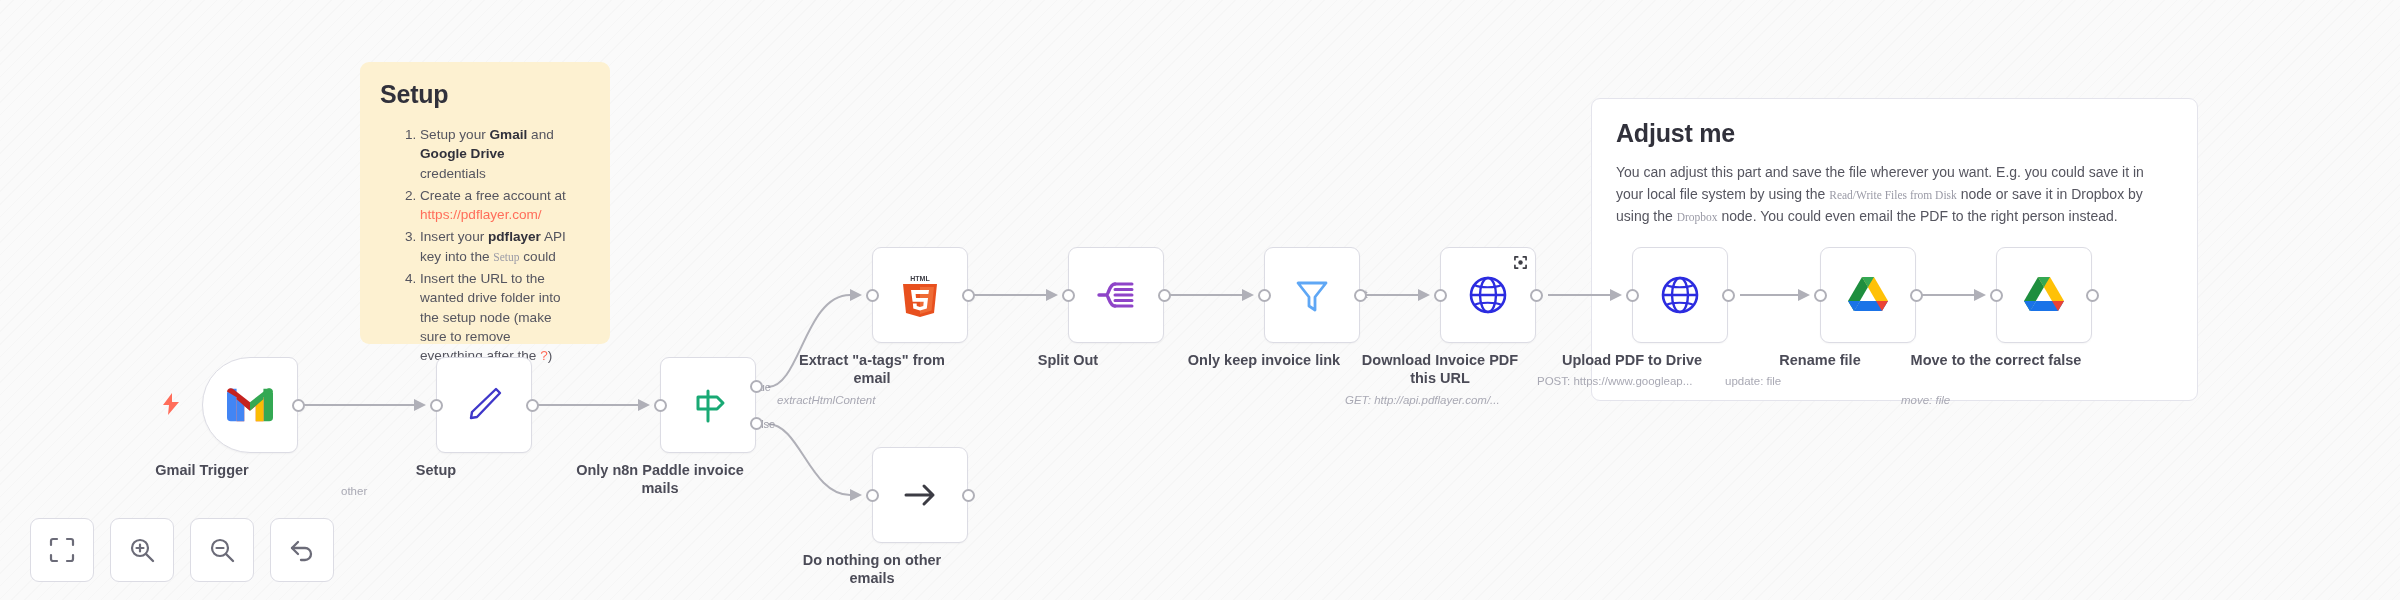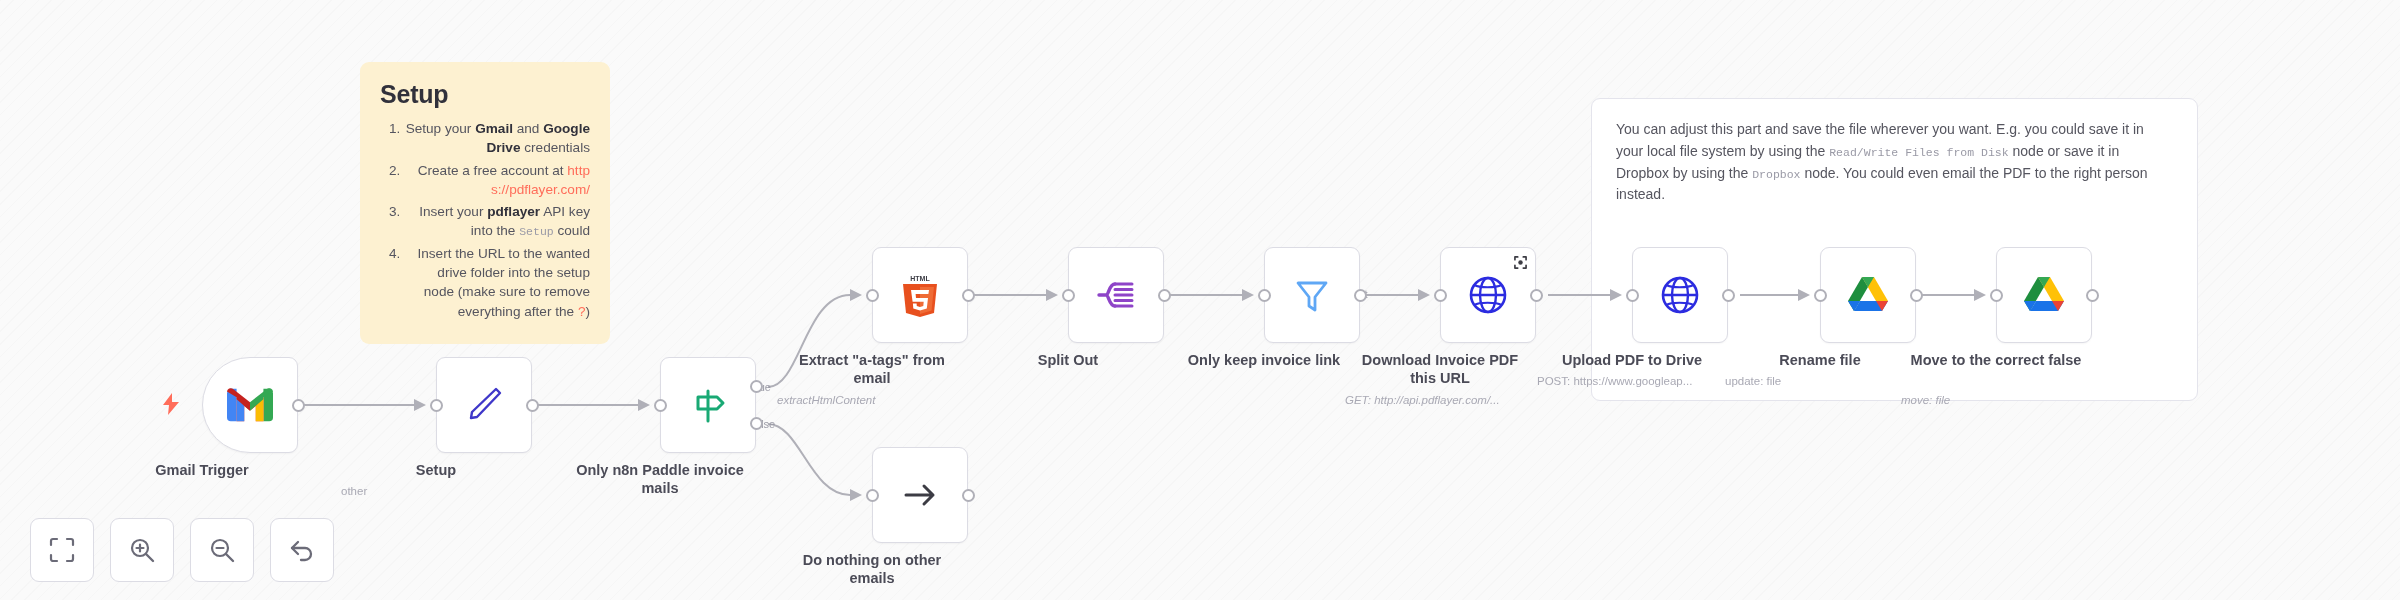--- a/index.html
+++ b/index.html
@@ -41,36 +41,35 @@
     padding: 18px 20px 10px 20px;
   }
   .sticky-setup h2 {
     margin: 0 0 10px 0;
     font-size: 25px;
     font-weight: 700;
     color: #31313b;
     letter-spacing: -0.2px;
   }
   .sticky-setup ol {
-    margin: 0;
+    margin: 16px;
     padding-left: 24px;
     font-size: 13.6px;
     line-height: 1.42;
     color: #55555f;
-    text-align: right;
   }
   .sticky-setup ol li { margin-bottom: 3px; }
   .sticky-setup b { color: #31313b; font-weight: 700; }
   .sticky-setup a {
     color: #ff6d5a;
     text-decoration: none;
     word-break: break-all;
   }
   .sticky-setup code, .sticky-adjust code {
-    font-family: Liberation Mono, monospace;
+    font-family: Liberation Serif, serif;
     font-size: 11.5px;
     color: #9a9aa6;
     background: transparent;
   }
 
   .sticky-adjust {
     left: 1591px; top: 98px;
     width: 607px; height: 303px;
     background: #ffffff;
     border: 1px solid #e4e4ec;
@@ -227,20 +226,21 @@
     <h2>Setup</h2>
     <ol>
       <li><span>Setup your </span><b>Gmail</b><span> and </span><b>Google Drive</b><span> credentials</span></li>
       <li><span>Create a free account at </span><a href="#">https://pdflayer.com/</a></li>
       <li><span>Insert your </span><b>pdflayer</b><span> API key into the </span><code>Setup</code><span> could</span></li>
       <li><span>Insert the URL to the wanted drive folder into the setup node (make sure to remove everything after the </span><a href="#">?</a><span>)</span></li>
     </ol>
   </div>
 
   <div class="sticky sticky-adjust">
+    <h2>Adjust me</h2>
     <p><span>You can adjust this part and save the file wherever you want. E.g. you could save it in your local file system by using the </span><code>Read/Write Files from Disk</code><span> node or save it in Dropbox by using the </span><code>Dropbox</code><span> node. You could even email the PDF to the right person instead.</span></p>
   </div>
 
   <svg id="wires">
 
     <path class="wire" d="M 298 405 L 414 405"></path>
     <polygon class="wire-arrow" points="414,399 426,405 414,411"></polygon>
 
     <path class="wire" d="M 532 405 L 638 405"></path>
     <polygon class="wire-arrow" points="638,399 650,405 638,411"></polygon>

